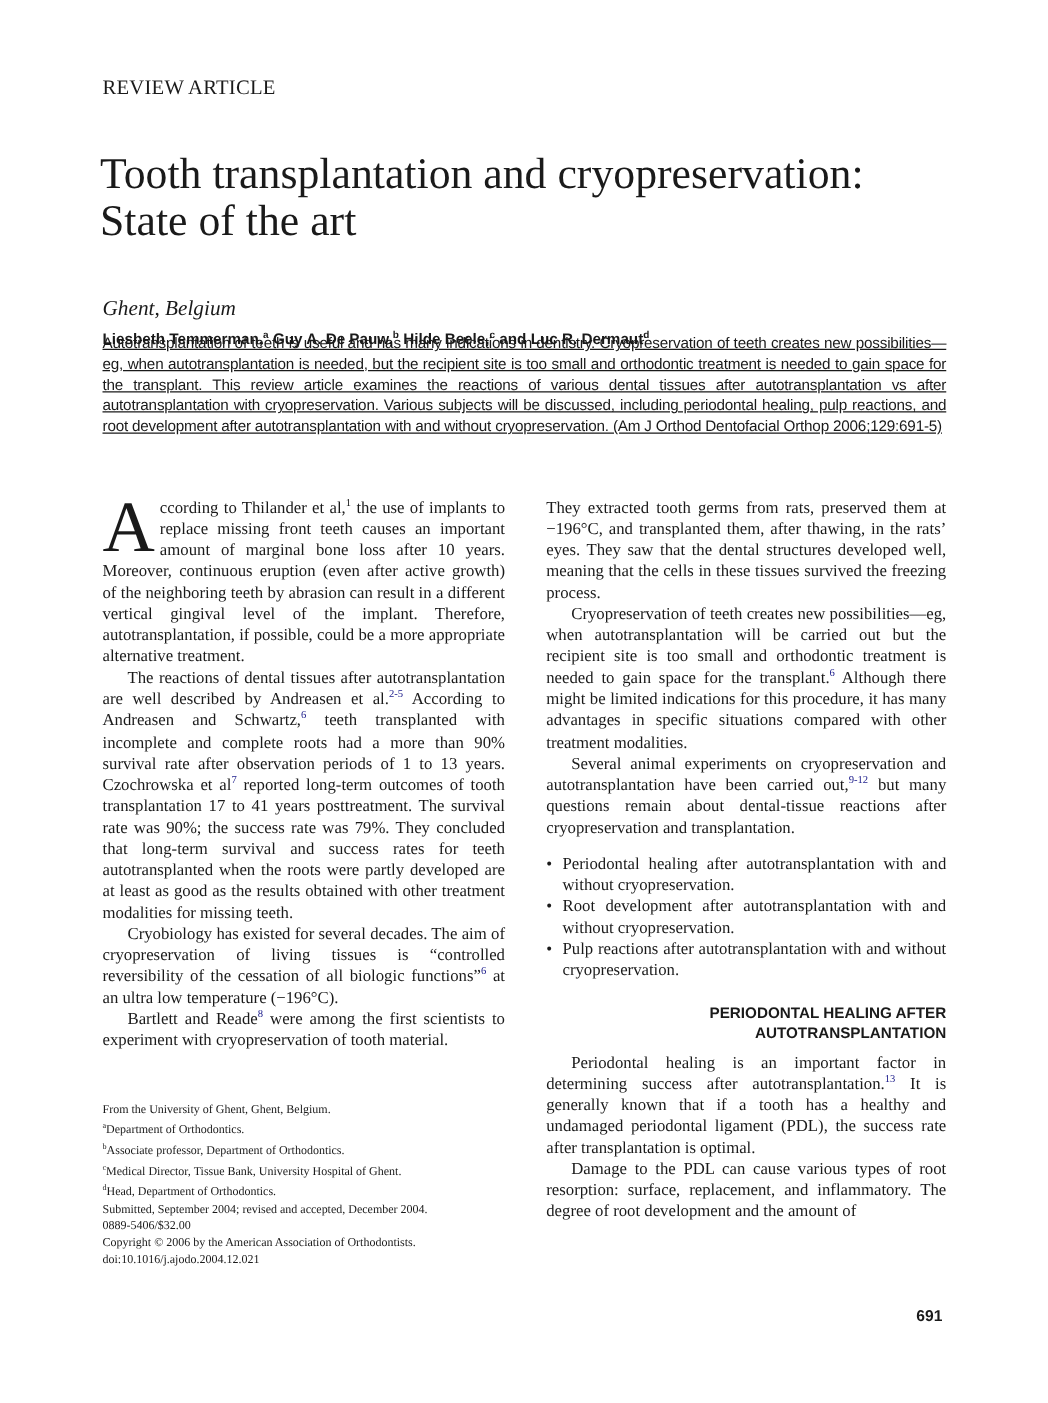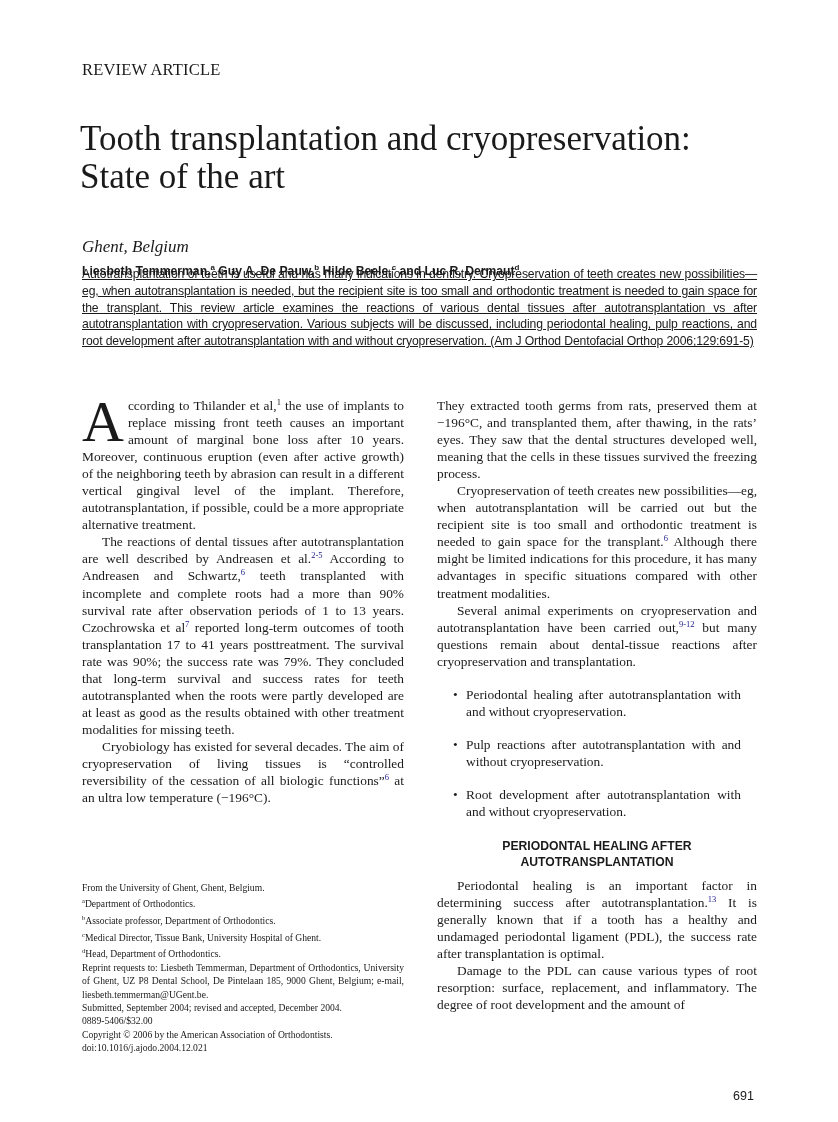--- a/index.html
+++ b/index.html
@@ -14,28 +14,28 @@
   #abstract { position:absolute; left:82px; top:266px; width:675px; font-size:12.2px; line-height:16.8px; text-align:justify; letter-spacing:-0.15px;text-decoration:underline; }
   .col { position:absolute; top:397px; width:322px; font-size:13.4px; line-height:17.05px; text-align:justify; }
   #col-left { left:82px; }
   #col-right { left:437px; width:320px; }
   .col p { margin:0; text-indent:20px; }
   .col p.noindent { text-indent:0; }
   sup.ref { font-size:8.5px; line-height:0; color:#1a1a8a; }
   sup.refb { font-size:8.5px; line-height:0; }
   .dropcap { float:left; font-size:58px; line-height:46px; margin:2px 4px -4px 0; font-family: "Liberation Serif", "DejaVu Serif", serif; }
   ul.bullets { list-style:none; margin:12px 0 0 0; padding:0; }
-  ul.bullets li { position:relative; padding-left:13px; margin:16px; }
+  ul.bullets li { position:relative; padding-left:13px; margin:0; }
   ul.bullets li::before { content:"\2022"; position:absolute; left:0; top:0; }
-  .heading { margin:18px 0 7px 0; font-size:12.2px; line-height:16px; font-weight:bold; text-align:center; font-family: "Liberation Sans", "DejaVu Sans", sans-serif; }
+  .heading { margin:18px 0 7px 0; font-size:12.2px; line-height:16px; font-weight:bold; text-align:right; font-family: "Liberation Sans", "DejaVu Sans", sans-serif; }
   #footnotes { position:absolute; left:82px; top:881px; width:322px; font-size:9.6px; line-height:13.4px; }
   #footnotes div { white-space:nowrap; overflow:hidden; }
   #footnotes div.wrap { white-space:normal; text-align:justify; }
   #footnotes sup { font-size:6.5px; }
-  #page-number { position:absolute; left:733px; top:1089px; font-size:12.5px; font-weight:normal; }
+  #page-number { position:absolute; left:733px; top:1046px; font-size:12.5px; font-weight:bold; }
 </style>
 </head>
 <body>
 
 <div id="section-label" class="serif">REVIEW ARTICLE</div>
 
 <h1 id="title" class="serif">
   <span>Tooth transplantation and cryopreservation:</span><br>
   <span>State of the art</span>
 </h1>
@@ -45,43 +45,43 @@
 </div>
 
 <div id="location" class="serif">Ghent, Belgium</div>
 
 <div id="abstract" class="sans">Autotransplantation of teeth is useful and has many indications in dentistry. Cryopreservation of teeth creates new possibilities—eg, when autotransplantation is needed, but the recipient site is too small and orthodontic treatment is needed to gain space for the transplant. This review article examines the reactions of various dental tissues after autotransplantation vs after autotransplantation with cryopreservation. Various subjects will be discussed, including periodontal healing, pulp reactions, and root development after autotransplantation with and without cryopreservation. (Am J Orthod Dentofacial Orthop 2006;129:691-5)</div>
 
 <div id="col-left" class="col serif">
   <p class="noindent"><span class="dropcap">A</span><span>ccording to Thilander et al,</span><sup class="refb">1</sup><span> the use of implants to replace missing front teeth causes an important amount of marginal bone loss after 10 years. Moreover, continuous eruption (even after active growth) of the neighboring teeth by abrasion can result in a different vertical gingival level of the implant. Therefore, autotransplantation, if possible, could be a more appropriate alternative treatment.</span></p>
   <p><span>The reactions of dental tissues after autotransplantation are well described by Andreasen et al.</span><sup class="ref">2-5</sup><span> According to Andreasen and Schwartz,</span><sup class="ref">6</sup><span> teeth transplanted with incomplete and complete roots had a more than 90% survival rate after observation periods of 1 to 13 years. Czochrowska et al</span><sup class="ref">7</sup><span> reported long-term outcomes of tooth transplantation 17 to 41 years posttreatment. The survival rate was 90%; the success rate was 79%. They concluded that long-term survival and success rates for teeth autotransplanted when the roots were partly developed are at least as good as the results obtained with other treatment modalities for missing teeth.</span></p>
   <p><span>Cryobiology has existed for several decades. The aim of cryopreservation of living tissues is “controlled reversibility of the cessation of all biologic functions”</span><sup class="ref">6</sup><span> at an ultra low temperature (−196°C).</span></p>
+  <p><span>Bartlett and Reade</span><sup class="ref">8</sup><span> were among the first scientists to experiment with cryopreservation of tooth material.</span></p>
 </div>
 
 <div id="footnotes" class="serif">
   <div>From the University of Ghent, Ghent, Belgium.</div>
   <div><sup>a</sup><span>Department of Orthodontics.</span></div>
   <div><sup>b</sup><span>Associate professor, Department of Orthodontics.</span></div>
   <div><sup>c</sup><span>Medical Director, Tissue Bank, University Hospital of Ghent.</span></div>
   <div><sup>d</sup><span>Head, Department of Orthodontics.</span></div>
-  <div class="wrap">Reprint requests to: Liesbeth Temmerman, Department of Orthodontics, University of Ghent, UZ P8 Dental School, De Pintelaan 185, 9000 Ghent, Belgium; e-mail, liesbeth.temmerman@UGent.be.</div>
   <div>Submitted, September 2004; revised and accepted, December 2004.</div>
   <div>0889-5406/$32.00</div>
   <div>Copyright © 2006 by the American Association of Orthodontists.</div>
   <div>doi:10.1016/j.ajodo.2004.12.021</div>
 </div>
 
 <div id="col-right" class="col serif">
   <p class="noindent">They extracted tooth germs from rats, preserved them at −196°C, and transplanted them, after thawing, in the rats’ eyes. They saw that the dental structures developed well, meaning that the cells in these tissues survived the freezing process.</p>
   <p><span>Cryopreservation of teeth creates new possibilities—eg, when autotransplantation will be carried out but the recipient site is too small and orthodontic treatment is needed to gain space for the transplant.</span><sup class="ref">6</sup><span> Although there might be limited indications for this procedure, it has many advantages in specific situations compared with other treatment modalities.</span></p>
   <p><span>Several animal experiments on cryopreservation and autotransplantation have been carried out,</span><sup class="ref">9-12</sup><span> but many questions remain about dental-tissue reactions after cryopreservation and transplantation.</span></p>
   <ul class="bullets">
     <li>Periodontal healing after autotransplantation with and without cryopreservation.</li>
+    <li>Root development after autotransplantation with and without cryopreservation.</li>
     <li>Pulp reactions after autotransplantation with and without cryopreservation.</li>
-    <li>Root development after autotransplantation with and without cryopreservation.</li>
   </ul>
   <div class="heading">
     <span>PERIODONTAL HEALING AFTER</span><br>
     <span>AUTOTRANSPLANTATION</span>
   </div>
   <p><span>Periodontal healing is an important factor in determining success after autotransplantation.</span><sup class="ref">13</sup><span> It is generally known that if a tooth has a healthy and undamaged periodontal ligament (PDL), the success rate after transplantation is optimal.</span></p>
   <p>Damage to the PDL can cause various types of root resorption: surface, replacement, and inflammatory. The degree of root development and the amount of</p>
 </div>
 
 <div id="page-number" class="sans">691</div>

